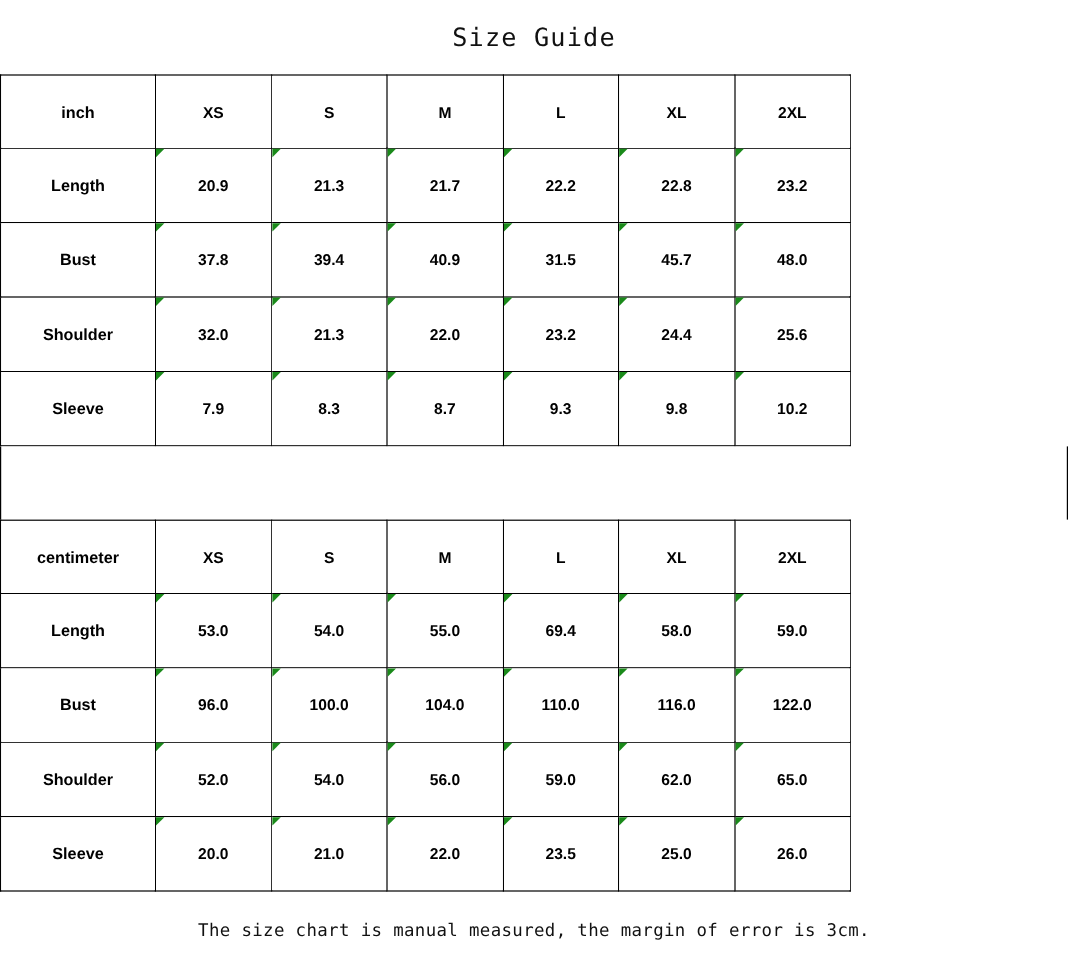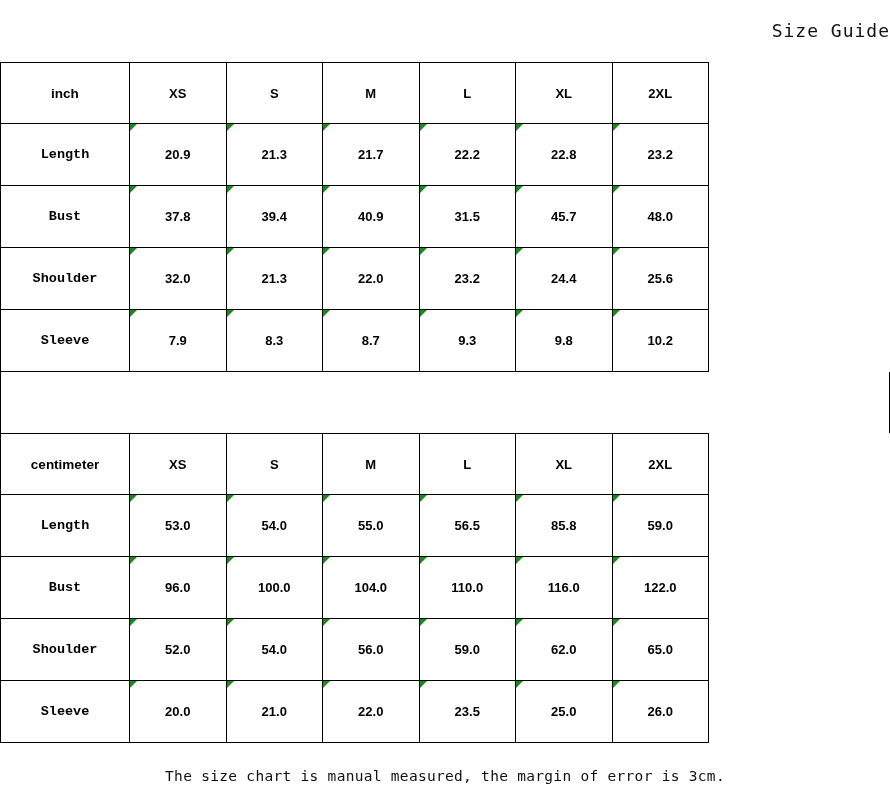--- a/index.html
+++ b/index.html
@@ -16,23 +16,23 @@
   }
   .page {
     position: relative;
     width: 890px;
     height: 794px;
     box-sizing: border-box;
   }
   .title {
     height: 62px;
     line-height: 62px;
-    text-align: right;
+    text-align: center;
     font-family: "DejaVu Sans Mono", monospace;
-    font-size: 18px;
+    font-size: 21px;
     letter-spacing: 1px;
     color: #111111;
   }
   table.size-table {
     width: 709px;
     border-collapse: collapse;
     table-layout: fixed;
   }
   table.size-table td {
     border: 1px solid #000000;
@@ -40,21 +40,20 @@
     font-size: 13px;
     font-weight: bold;
     height: 61px;
     padding: 0;
     position: relative;
     background: #ffffff;
   }
   table.size-table td.row-head {
     width: 128px;
     font-size: 13.5px;
-    font-family: Liberation Mono, monospace;
   }
   table.size-table td.unit-head {
     width: 128px;
     font-size: 13.5px;
   }
   table.size-table td.val {
     font-weight: bold;
     font-size: 13px;
   }
   table.size-table td.val.bold {
@@ -166,22 +165,22 @@
         <td>L</td>
         <td>XL</td>
         <td>2XL</td>
       </tr>
 
       <tr>
         <td class="row-head">Length</td>
         <td class="val bold mark">53.0</td>
         <td class="val bold mark">54.0</td>
         <td class="val bold mark">55.0</td>
-        <td class="val bold mark">56.5</td>
-        <td class="val bold mark">85.8</td>
+        <td class="val bold mark">69.4</td>
+        <td class="val bold mark">58.0</td>
         <td class="val bold mark">59.0</td>
       </tr>
 
       <tr>
         <td class="row-head">Bust</td>
         <td class="val mark">96.0</td>
         <td class="val mark">100.0</td>
         <td class="val mark">104.0</td>
         <td class="val mark">110.0</td>
         <td class="val mark">116.0</td>

